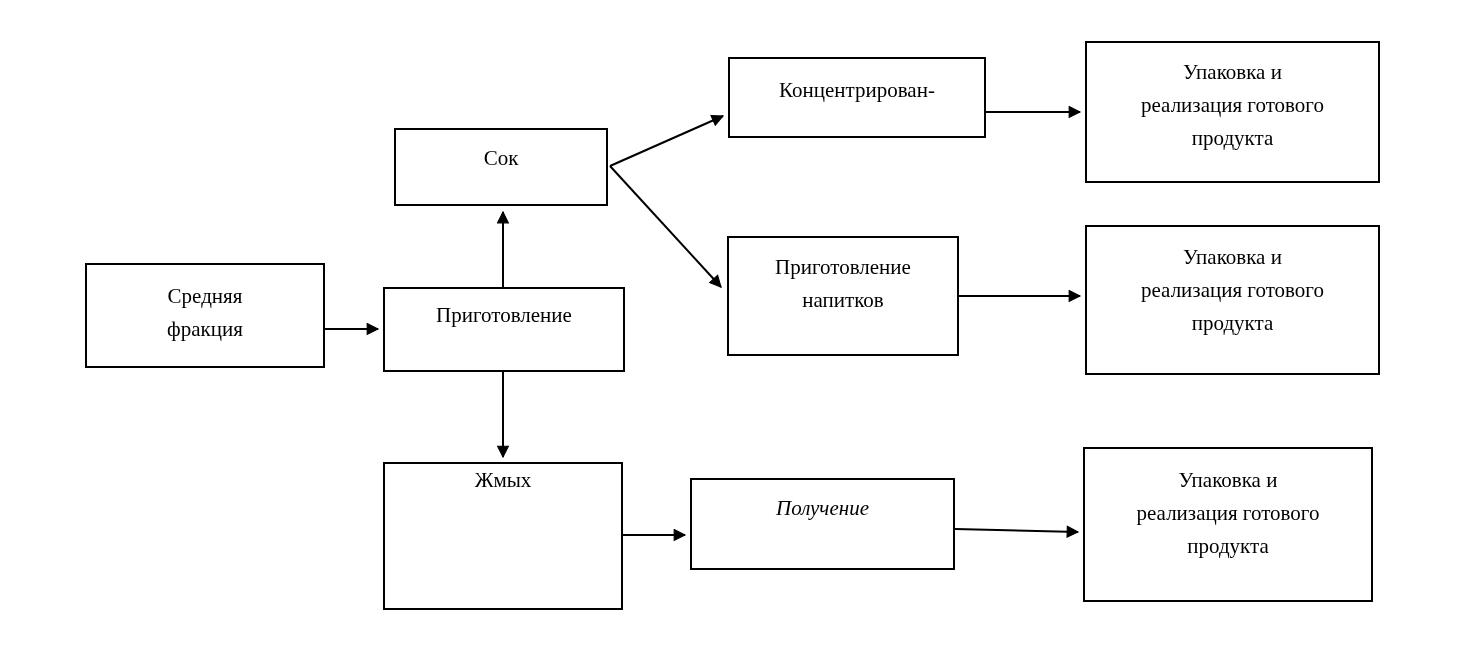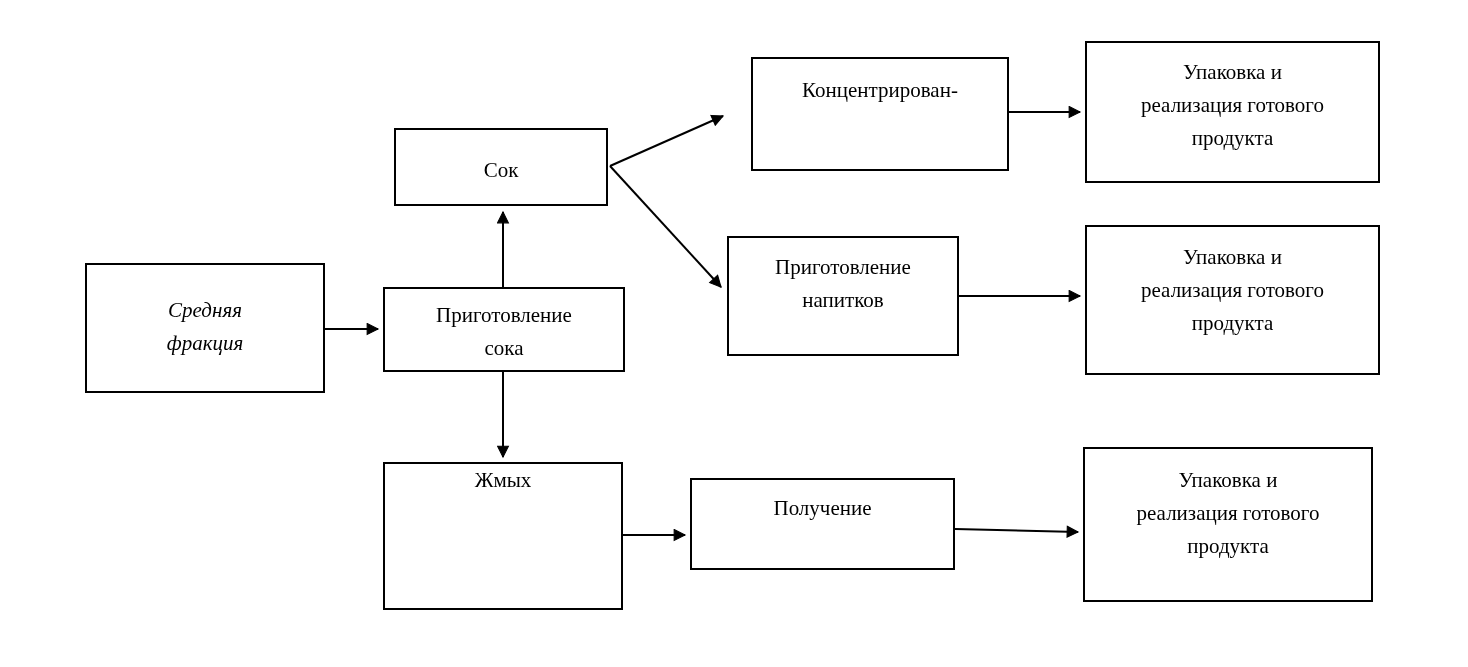--- a/index.html
+++ b/index.html
@@ -56,35 +56,34 @@
     <line class="edge" x1="503" y1="287" x2="503" y2="212" marker-end="url(#ah)"></line>
     <line class="edge" x1="503" y1="372" x2="503" y2="457" marker-end="url(#ah)"></line>
     <line class="edge" x1="610" y1="166" x2="723" y2="116" marker-end="url(#ah)"></line>
     <line class="edge" x1="610" y1="166" x2="721" y2="287" marker-end="url(#ah)"></line>
     <line class="edge" x1="986" y1="112" x2="1080" y2="112" marker-end="url(#ah)"></line>
     <line class="edge" x1="959" y1="296" x2="1080" y2="296" marker-end="url(#ah)"></line>
     <line class="edge" x1="623" y1="535" x2="685" y2="535" marker-end="url(#ah)"></line>
     <line class="edge" x1="955" y1="529" x2="1078" y2="532" marker-end="url(#ah)"></line>
   </svg>
 
-  <div class="node" style="left:85px; top:263px; width:240px; height:130px; padding-top:29px;font-style:italic;">
+  <div class="node" style="left:85px; top:263px; width:240px; height:105px; padding-top:15px;">
     <div class="line">Средняя</div>
     <div class="line">фракция</div>
   </div>
 
   <div class="node" style="left:383px; top:287px; width:242px; height:85px; padding-top:10px;">
     <div class="line">Приготовление</div>
-    <div class="line">сока</div>
   </div>
 
-  <div class="node" style="left:394px; top:128px; width:214px; height:78px; padding-top:24px;">
+  <div class="node" style="left:394px; top:128px; width:214px; height:78px; padding-top:12px;">
     <div class="line">Сок</div>
   </div>
 
-  <div class="node" style="left:728px; top:57px; width:258px; height:114px; padding-top:15px;margin-left:23px;">
+  <div class="node" style="left:728px; top:57px; width:258px; height:81px; padding-top:15px;">
     <div class="line">Концентрирован-</div>
   </div>
 
   <div class="node" style="left:727px; top:236px; width:232px; height:120px; padding-top:13px;">
     <div class="line">Приготовление</div>
     <div class="line">напитков</div>
   </div>
 
   <div class="node" style="left:1085px; top:41px; width:295px; height:142px; padding-top:13px;">
     <div class="line">Упаковка и</div>
@@ -95,21 +94,21 @@
   <div class="node" style="left:1085px; top:225px; width:295px; height:150px; padding-top:14px;">
     <div class="line">Упаковка и</div>
     <div class="line">реализация готового</div>
     <div class="line">продукта</div>
   </div>
 
   <div class="node" style="left:383px; top:462px; width:240px; height:148px; padding-top:0;">
     <div class="line">Жмых</div>
   </div>
 
-  <div class="node" style="left:690px; top:478px; width:265px; height:92px; padding-top:12px;">
+  <div class="node" style="left:690px; top:478px; width:265px; height:92px; padding-top:12px;font-style:italic;">
     <div class="line">Получение</div>
   </div>
 
   <div class="node" style="left:1083px; top:447px; width:290px; height:155px; padding-top:15px;">
     <div class="line">Упаковка и</div>
     <div class="line">реализация готового</div>
     <div class="line">продукта</div>
   </div>
 
 </div>

